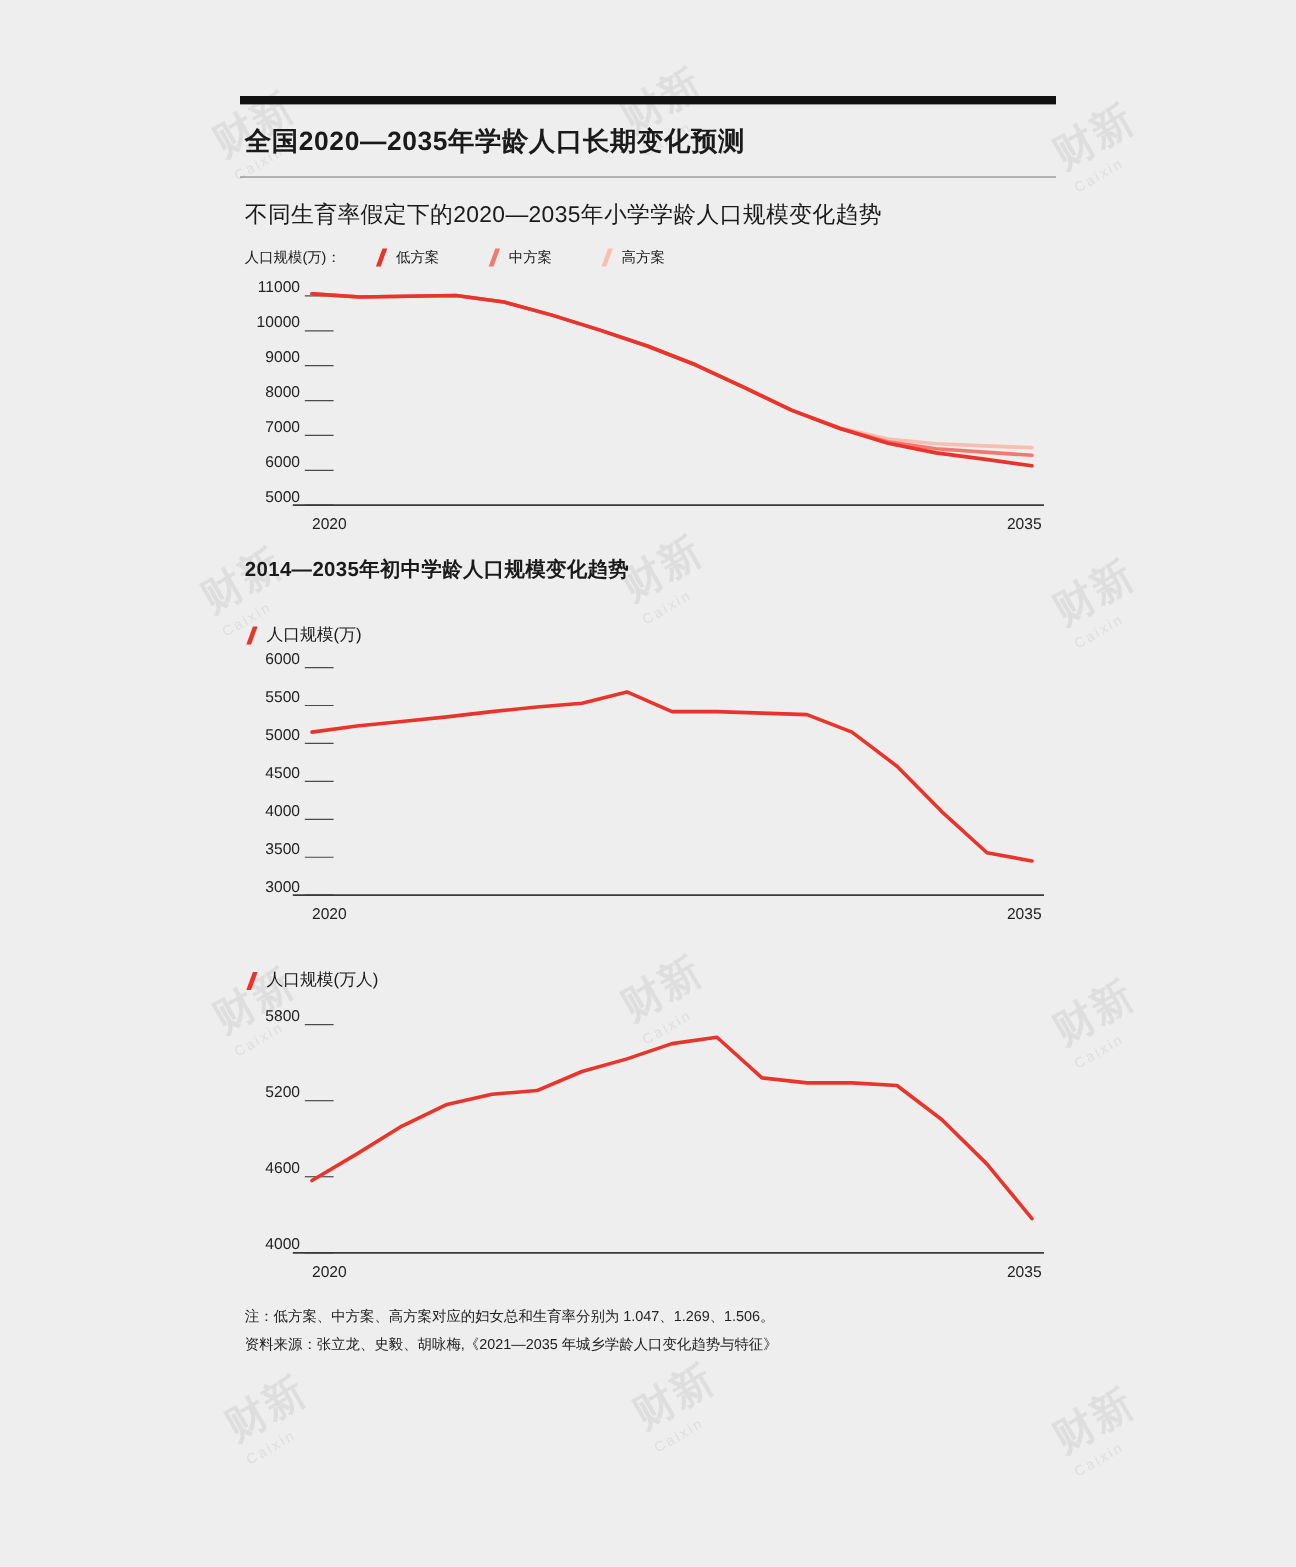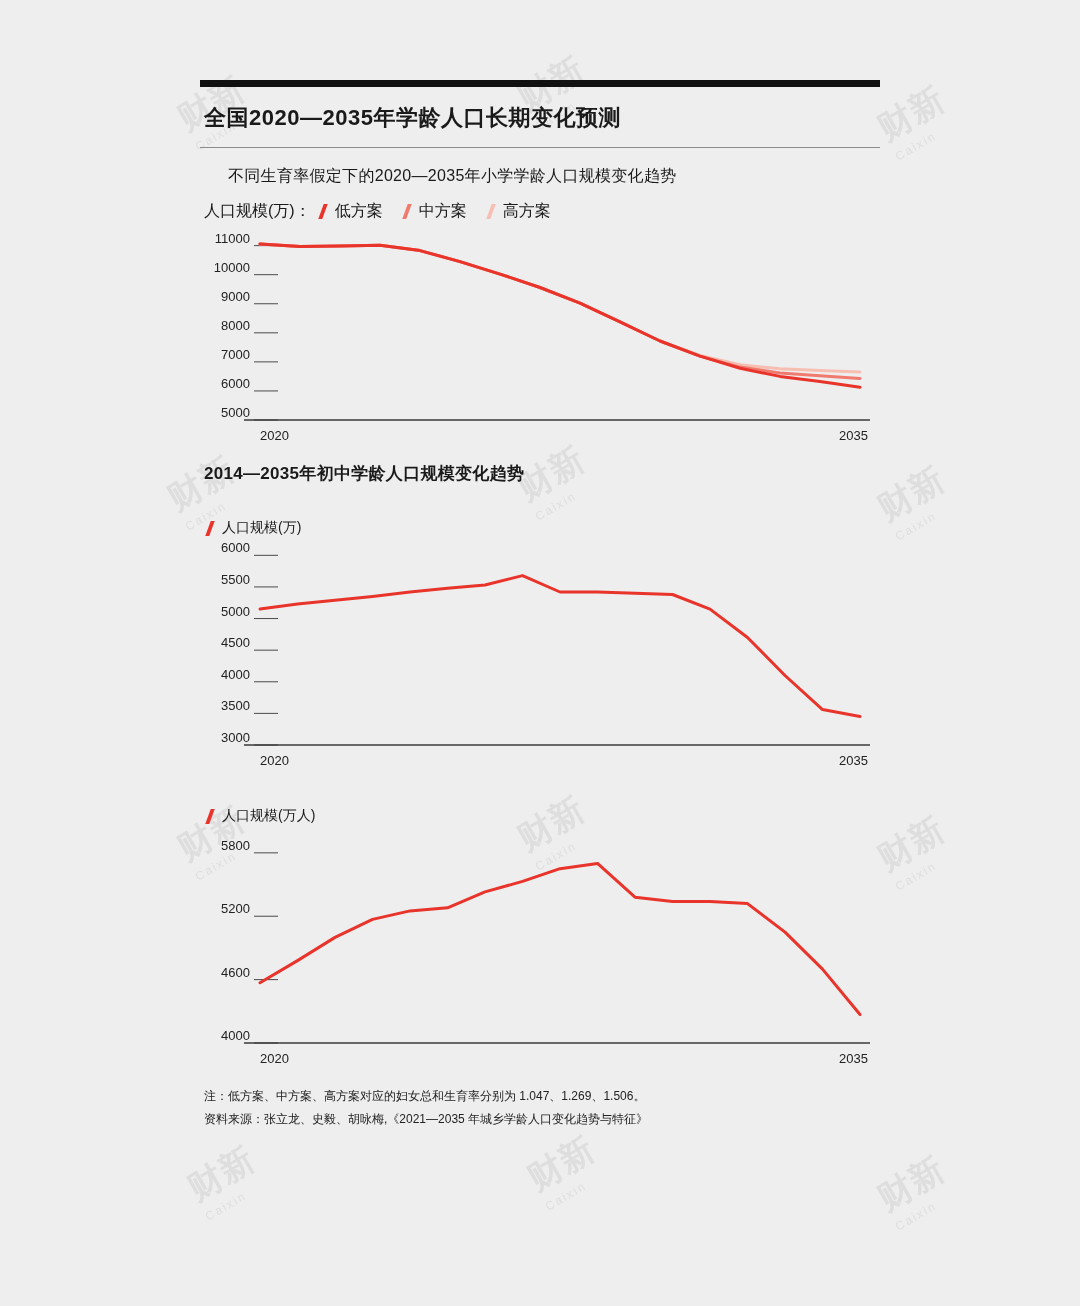--- a/index.html
+++ b/index.html
@@ -12,22 +12,22 @@
     overflow:hidden;
   }
   .watermarks{position:absolute;inset:0;pointer-events:none;z-index:0;}
   .wm{position:absolute;color:rgba(160,160,160,0.20);font-size:34px;font-weight:bold;
       transform:rotate(-30deg);letter-spacing:1px;white-space:nowrap;}
   .wm small{display:block;font-size:12px;font-weight:normal;letter-spacing:2px;}
   .page{position:relative;z-index:1;width:680px;margin:0 auto;padding-top:80px;}
   .topbar{height:7px;background:#111;width:100%;}
   .title{font-size:22px;font-weight:bold;letter-spacing:0.5px;padding:16px 4px 14px 4px;}
   .rule{height:1px;background:#8c8c8c;width:100%;}
-  .subtitle{font-size:16px;padding:18px 4px 8px 4px;letter-spacing:0.3px;margin-left:24px;}
-  .legend{display:flex;align-items:center;gap:4px;font-size:16px;padding:6px 4px 0 4px;}
+  .subtitle{font-size:19px;padding:18px 4px 8px 4px;letter-spacing:0.3px;}
+  .legend{display:flex;align-items:center;gap:26px;font-size:12px;padding:6px 4px 0 4px;}
   .legend .lbl{margin-right:2px;}
   .legend .item{display:flex;align-items:center;gap:6px;margin-right:14px;}
   .slash{display:inline-block;width:12px;height:15px;position:relative;}
   .slash:before{content:"";position:absolute;left:4px;top:0;width:4px;height:15px;
     transform:skewX(-20deg);border-radius:1px;}
   .chart-block{position:relative;}
   .sec-title{font-size:17px;font-weight:bold;padding:10px 4px 4px 4px;letter-spacing:0.3px;}
   .sec-legend{display:flex;align-items:center;gap:6px;font-size:14px;padding:6px 4px 0 4px;margin-top:24px;}
   svg{display:block;}
   .tick-label{font-size:13px;fill:#222;font-family:"Liberation Sans",sans-serif;}

